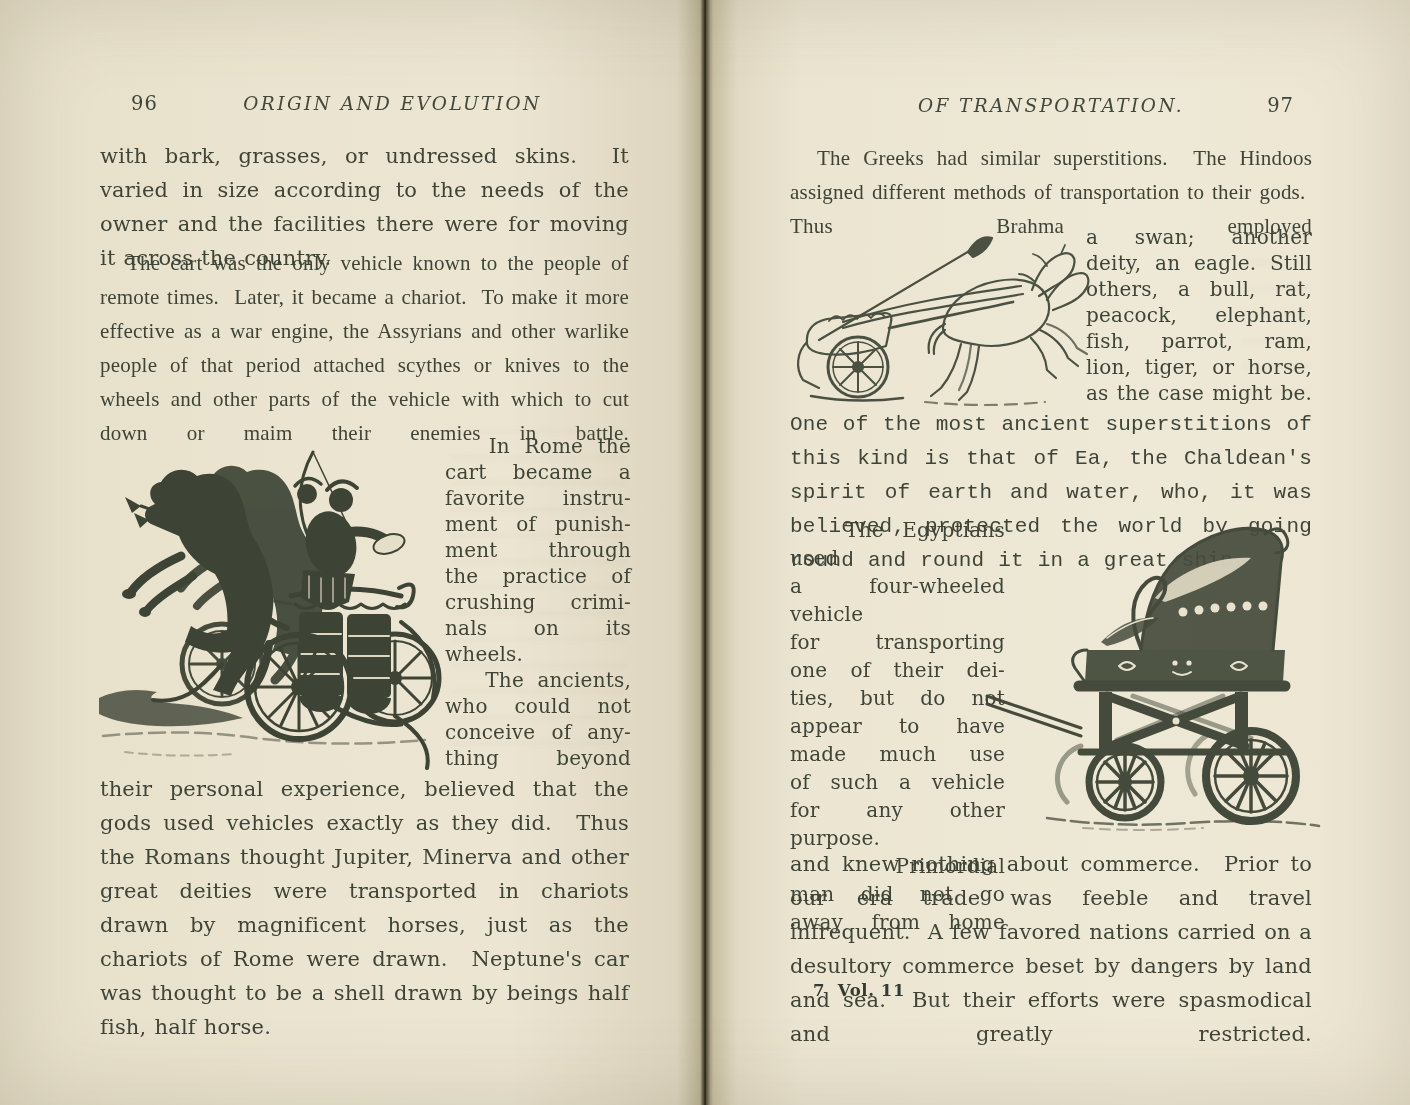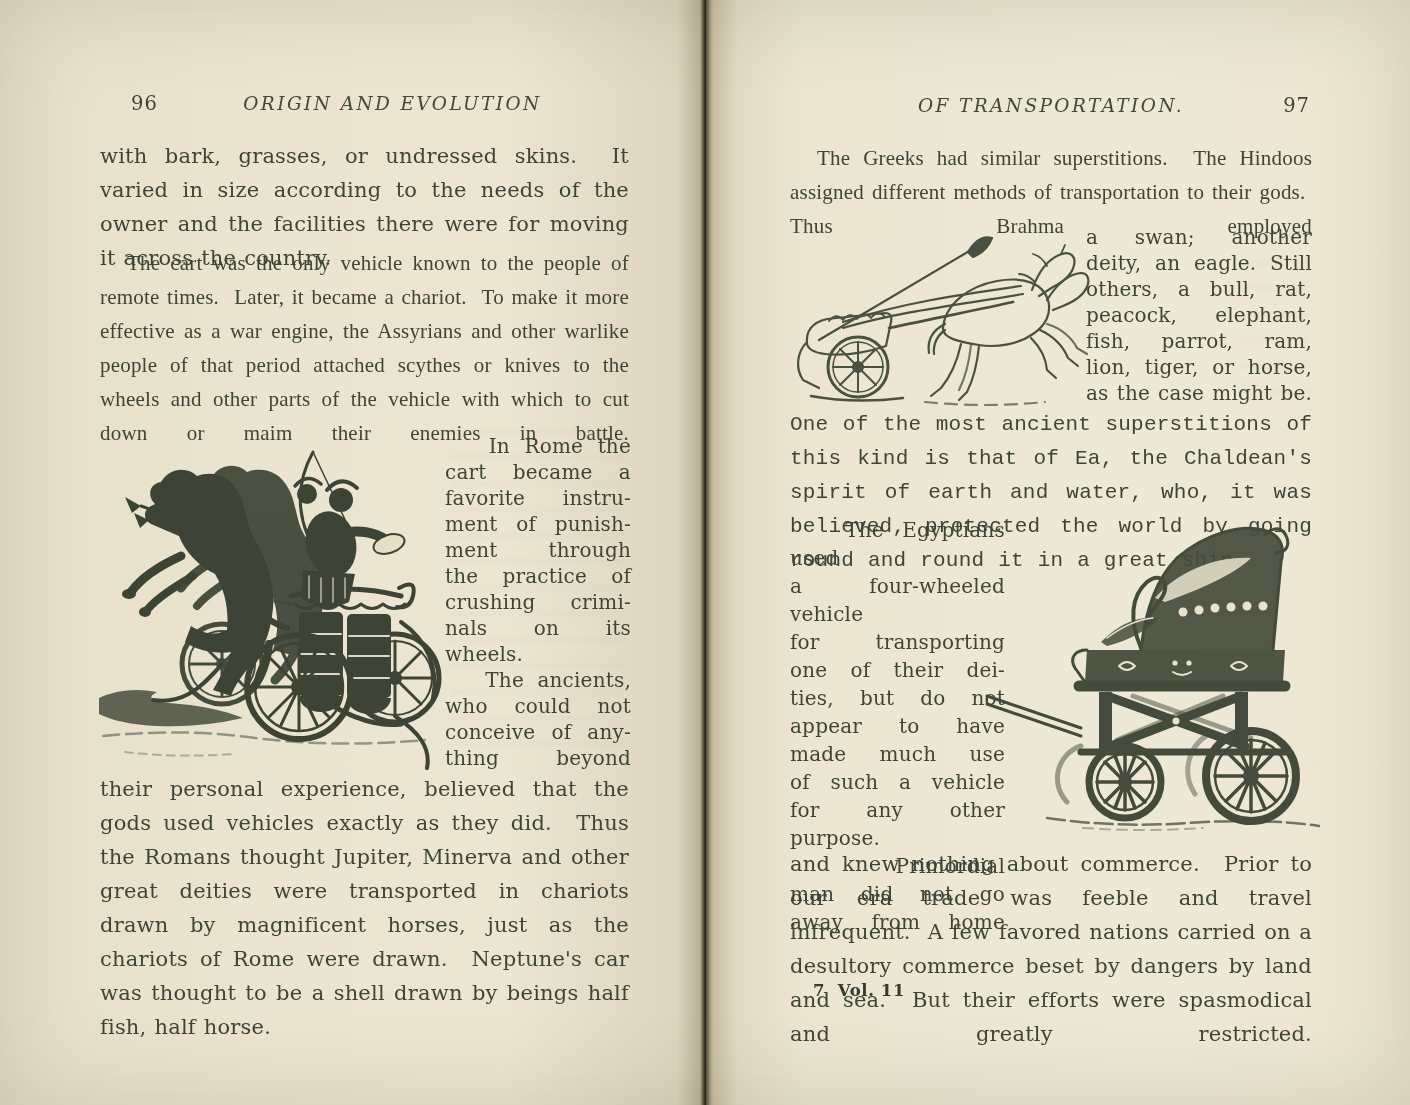--- a/index.html
+++ b/index.html
@@ -17,21 +17,21 @@
   .page-left{left:0;width:705px;
     background:linear-gradient(90deg,#e6dfc9 0%,#ebe4d0 40%,#ece5d2 72%,#ddd5bf 96%,#b9b094 99.4%,#6d674f 100%);}
   .page-right{left:705px;width:814px;
     background:linear-gradient(90deg,#6d674f 0%,#c7bea2 1%,#e2dac4 4%,#ebe5d2 12%,#eee8d6 55%,#ebe4d0 100%);}
   .gutter{position:absolute;left:700px;top:0;width:10px;height:1105px;z-index:5;
     background:linear-gradient(90deg,rgba(30,26,14,0) 0%,rgba(30,26,14,.55) 42%,rgba(25,22,12,.92) 52%,rgba(30,26,14,.4) 62%,rgba(30,26,14,0) 100%);}
   .runhead{position:absolute;width:529px;}
   .runhead .title{display:block;text-align:center;font-style:italic;
     font-size:18.5px;letter-spacing:2.4px;color:#42483b;}
   .runhead .num{position:absolute;top:-1px;font-size:19.5px;letter-spacing:1px;}
-  .num-left{left:3px;} .num-right{right:2px;}
+  .num-left{left:3px;} .num-right{right:18px;}
   p.body{position:absolute;margin:0;font-size:21px;line-height:34px;
     text-align:justify;letter-spacing:.2px;word-spacing:1.1px;}
   .indent{text-indent:27px;font-family:Liberation Serif, serif;}
   .justify-all{text-align-last:justify;-moz-text-align-last:justify;}
   .col{position:absolute;margin:0;font-size:20px;line-height:26px;
     white-space:pre-line;text-align:justify;
     text-align-last:justify;-moz-text-align-last:justify;
     letter-spacing:.2px;z-index:2;}
   .footer{position:absolute;font-weight:bold;font-size:16.5px;letter-spacing:.6px;
     color:#343b30;font-family:"DejaVu Serif","Liberation Serif",serif;}

